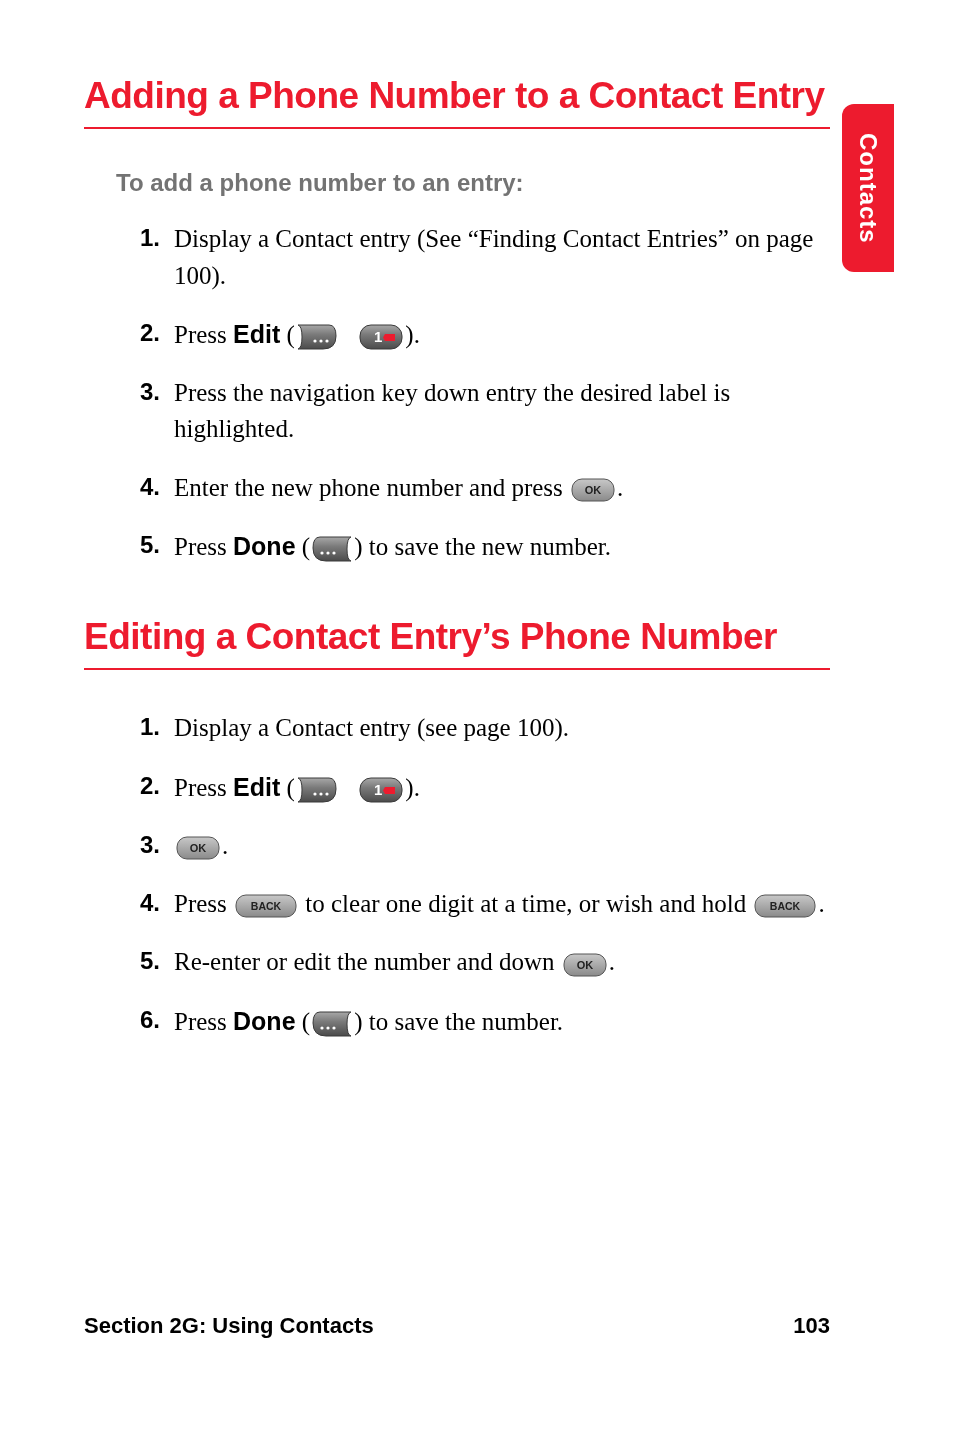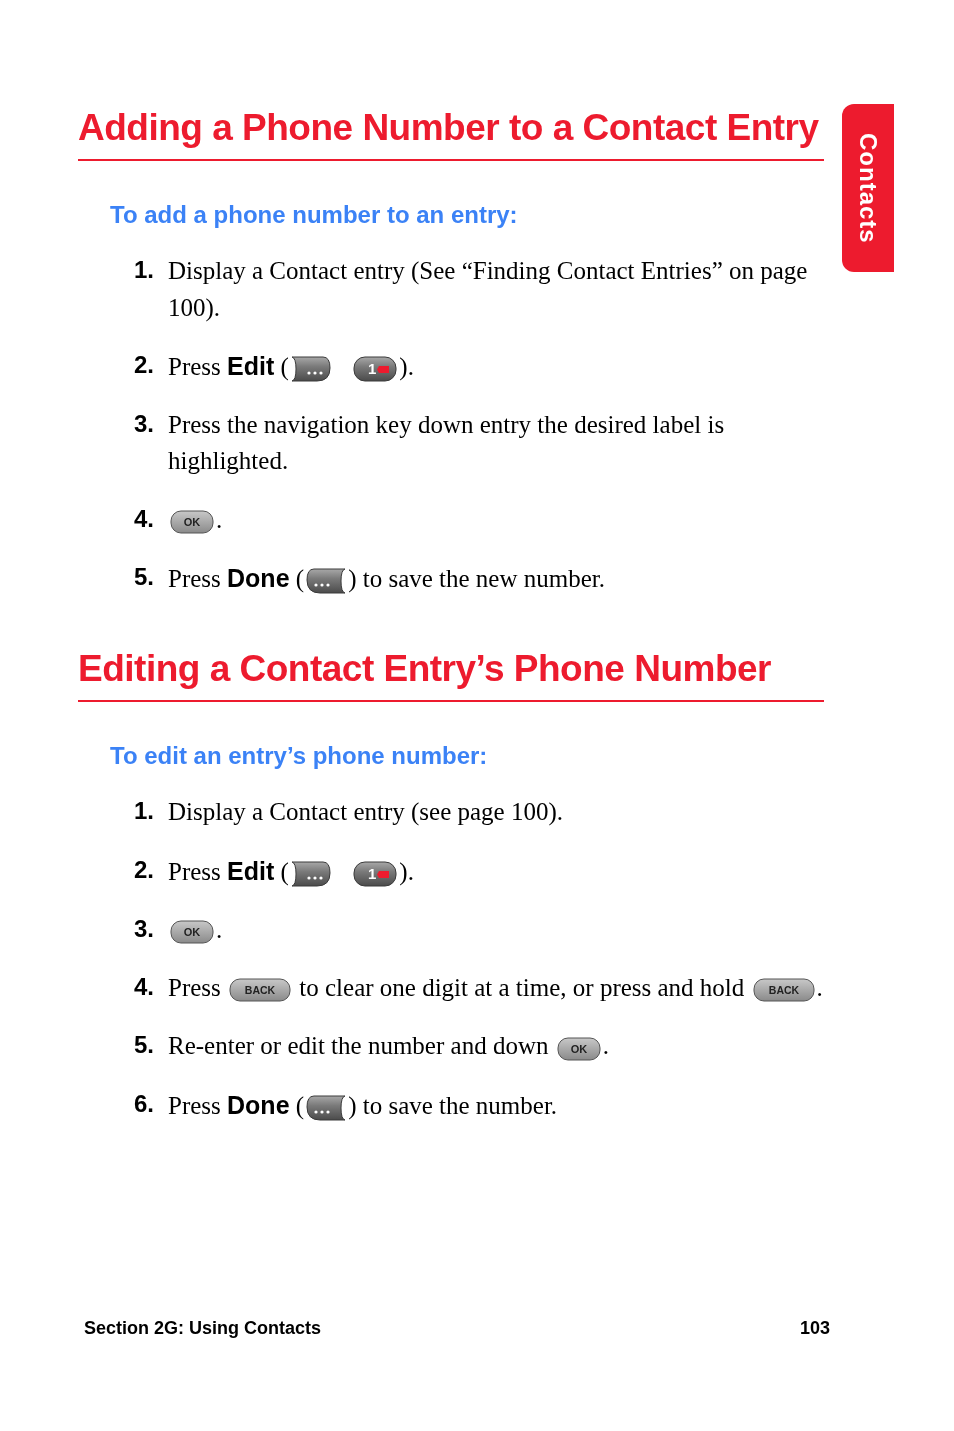--- a/index.html
+++ b/index.html
@@ -25,41 +25,40 @@
     font-size: 24px;
     display: flex;
     align-items: center;
     justify-content: center;
     writing-mode: vertical-rl;
     text-orientation: mixed;
     letter-spacing: 1px;
   }
   .page {
     position: absolute;
-    left: 78px;
+    left: 84px;
     top: 72px;
     width: 746px;
-    margin-top: 32px;
   }
   h1.section-title {
     font-family: Arial, Helvetica, sans-serif;
     color: #ed1b2e;
     font-size: 37px;
     font-weight: bold;
     line-height: 1.28;
     padding-bottom: 8px;
     border-bottom: 2.5px solid #ed1b2e;
     margin-bottom: 40px;
     letter-spacing: -0.5px;
   }
   .intro {
     font-family: Arial, Helvetica, sans-serif;
     font-weight: bold;
     font-size: 24px;
-    color: #3b82f6;
+    color: #737373;
     margin: 0 0 24px 32px;
   }
   ol.steps {
     list-style: none;
     margin: 0 0 48px 46px;
   }
   ol.steps > li {
     display: flex;
     align-items: flex-start;
     margin-bottom: 22px;
@@ -93,21 +92,21 @@
   .footer {
     position: absolute;
     left: 84px;
     bottom: 92px;
     width: 746px;
     display: flex;
     justify-content: space-between;
     align-items: flex-start;
     font-family: Arial, Helvetica, sans-serif;
     font-weight: bold;
-    font-size: 18px;
+    font-size: 22px;
     color: #000;
   }
 </style>
 </head>
 <body>
 
 <svg width="0" height="0" style="position:absolute">
   <defs>
     <linearGradient id="gKey" x1="0" y1="0" x2="0" y2="1">
       <stop offset="0" stop-color="#a8a8a8"></stop>
@@ -153,42 +152,41 @@
             </svg></span><span>).</span>
       </span>
     </li>
     <li>
       <span class="num">3.</span>
       <span class="body">Press the navigation key down entry the desired label is highlighted.</span>
     </li>
     <li>
       <span class="num">4.</span>
       <span class="body">
-        <span class="key"><svg width="44" height="24" viewBox="0 0 44 24">
+        <span>Enter the new phone number and press </span><span class="key"><svg width="44" height="24" viewBox="0 0 44 24">
               <rect x="1" y="1" width="42" height="22" rx="10" fill="url(#gKeyL)" stroke="#555" stroke-width="1"></rect>
               <text x="22" y="16" text-anchor="middle" font-family="Arial" font-size="11" font-weight="bold" fill="#222">OK</text>
             </svg></span><span>.</span>
       </span>
     </li>
     <li>
       <span class="num">5.</span>
       <span class="body">
         <span>Press </span><span class="bold-sans">Done</span><span> (</span><span class="key"><svg width="40" height="26" viewBox="0 0 40 26">
               <path d="M39 1 L8 1 Q1 1 1 12 Q1 25 14 25 L39 25 Q35 24 35 13 Q35 2 39 1 Z" fill="url(#gKey)" stroke="#3a3a3a" stroke-width="1"></path>
               <circle cx="10" cy="17" r="1.6" fill="#fff"></circle>
               <circle cx="16" cy="17" r="1.6" fill="#fff"></circle>
               <circle cx="22" cy="17" r="1.6" fill="#fff"></circle>
             </svg></span><span>) to save the new number.</span>
       </span>
     </li>
   </ol>
 
   <h1 class="section-title">Editing a Contact Entry’s Phone Number</h1>
 
-  <div class="intro">To edit an entry’s phone number:</div>
 
   <ol class="steps">
     <li>
       <span class="num">1.</span>
       <span class="body">Display a Contact entry (see page 100).</span>
     </li>
     <li>
       <span class="num">2.</span>
       <span class="body">
         <span>Press </span><span class="bold-sans">Edit</span><span> (</span><span class="key"><svg width="40" height="26" viewBox="0 0 40 26">
@@ -213,21 +211,21 @@
               <text x="22" y="16" text-anchor="middle" font-family="Arial" font-size="11" font-weight="bold" fill="#222">OK</text>
             </svg></span><span>.</span>
       </span>
     </li>
     <li>
       <span class="num">4.</span>
       <span class="body">
         <span>Press </span><span class="key"><svg width="62" height="24" viewBox="0 0 62 24">
               <rect x="1" y="1" width="60" height="22" rx="10" fill="url(#gKeyL)" stroke="#555" stroke-width="1"></rect>
               <text x="31" y="16" text-anchor="middle" font-family="Arial" font-size="10.5" font-weight="bold" fill="#222">BACK</text>
-            </svg></span><span> to clear one digit at a time, or press and hold </span><span class="key"><svg width="62" height="24" viewBox="0 0 62 24">
+            </svg></span><span> to clear one digit at a time, or wish and hold </span><span class="key"><svg width="62" height="24" viewBox="0 0 62 24">
               <rect x="1" y="1" width="60" height="22" rx="10" fill="url(#gKeyL)" stroke="#555" stroke-width="1"></rect>
               <text x="31" y="16" text-anchor="middle" font-family="Arial" font-size="10.5" font-weight="bold" fill="#222">BACK</text>
             </svg></span><span>.</span>
       </span>
     </li>
     <li>
       <span class="num">5.</span>
       <span class="body">
         <span>Re-enter or edit the number and down </span><span class="key"><svg width="44" height="24" viewBox="0 0 44 24">
               <rect x="1" y="1" width="42" height="22" rx="10" fill="url(#gKeyL)" stroke="#555" stroke-width="1"></rect>

